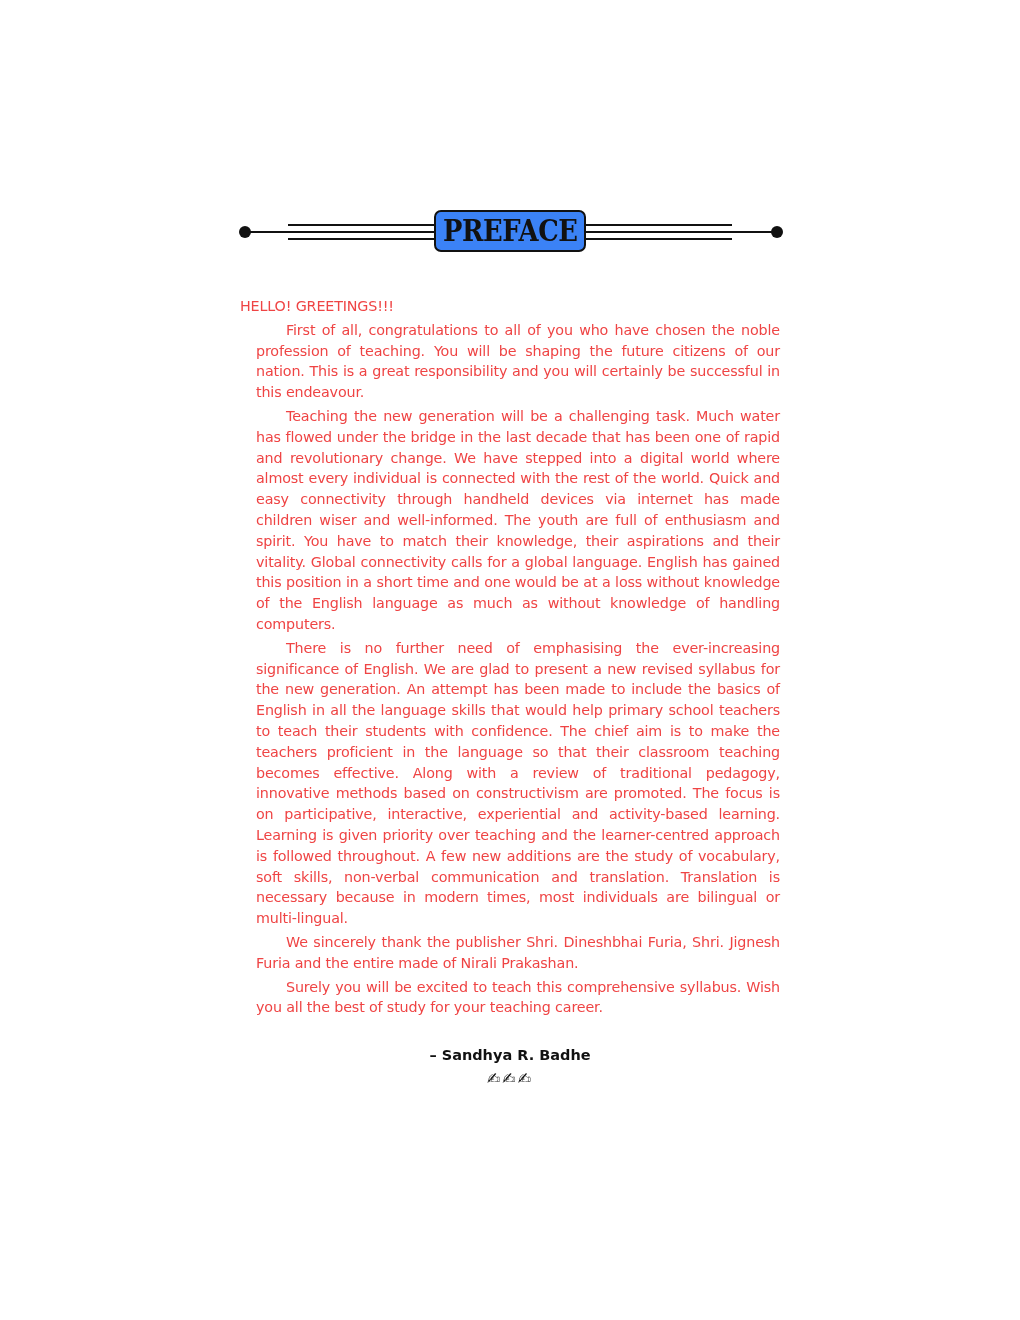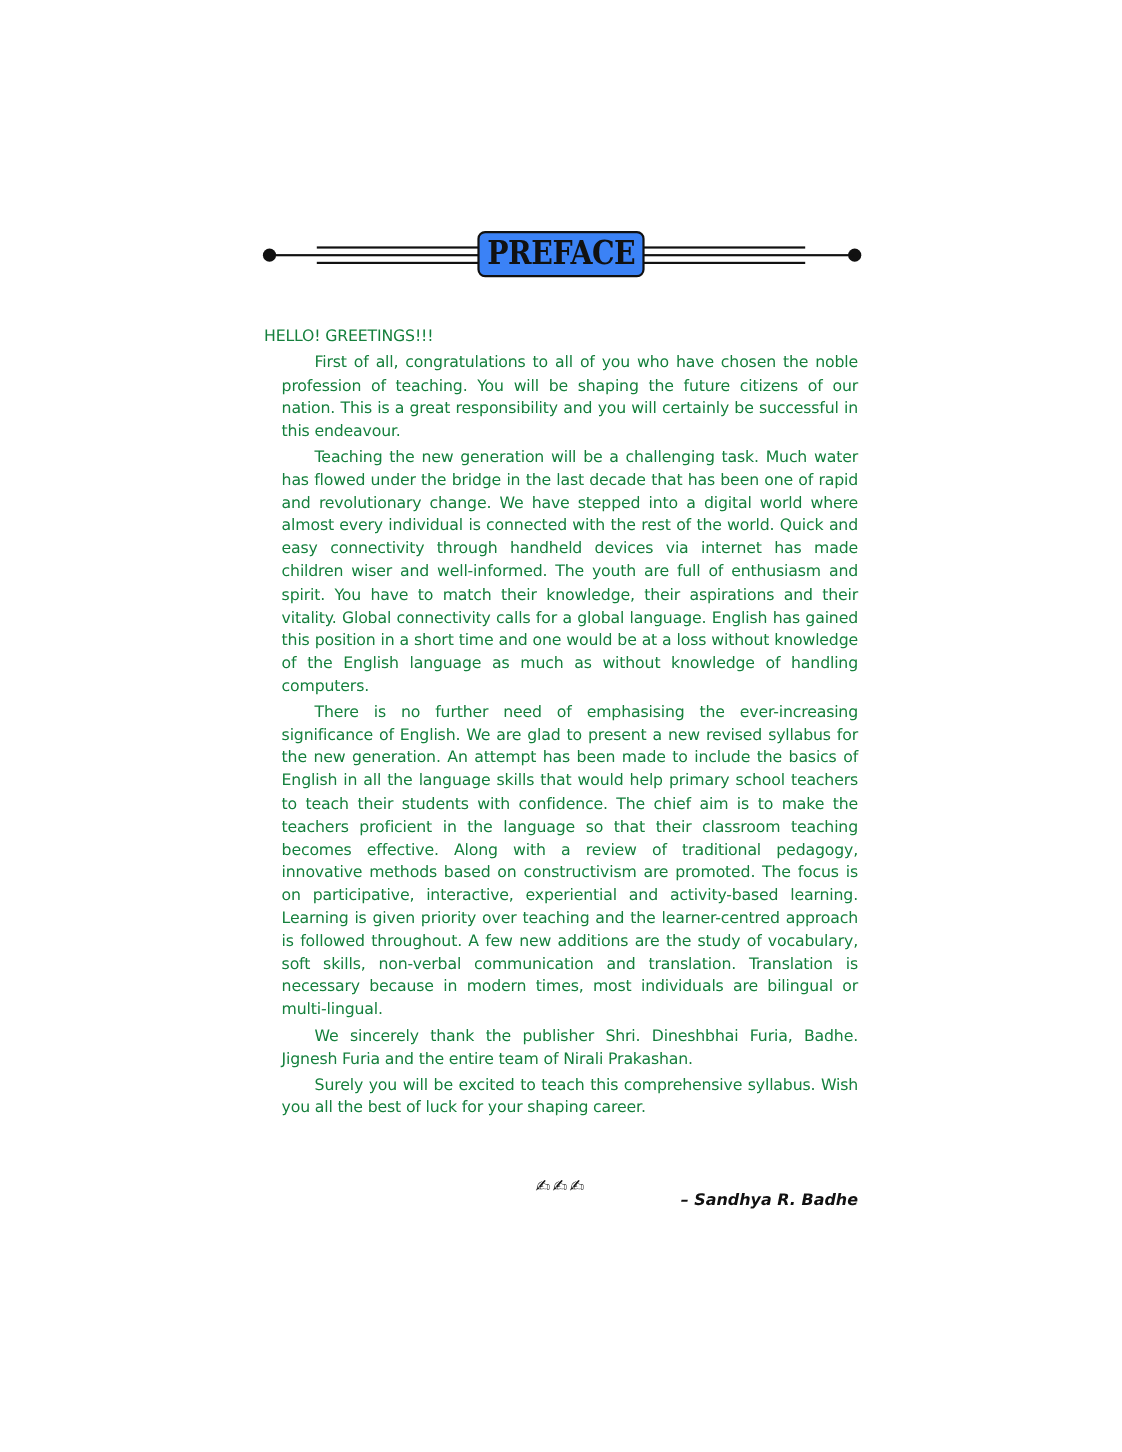--- a/index.html
+++ b/index.html
@@ -14,27 +14,27 @@
     border: 2.5px solid #111; border-radius: 7px; box-sizing: border-box;
     background: #3b82f6; display: flex; align-items: center; justify-content: center;
   }
   .title-text {
     font-family: "DejaVu Serif", serif; font-weight: bold; font-size: 30px;
     letter-spacing: -0.5px; transform: scaleX(0.86); color: #111; line-height: 1;
   }
   .body-text {
     position: absolute; left: 240px; top: 296px; width: 540px;
     font-family: "DejaVu Sans", sans-serif; font-size: 14.3px; line-height: 20.8px;
-    color: #15803d; text-align: justify; letter-spacing: -0.15px;
+    color: #ef4444; text-align: justify; letter-spacing: -0.15px;
   }
   .greeting { margin: 0 0 3px 0; text-align: left; }
   .para { margin: 0 0 3px 16px; text-indent: 30px; }
   .signature {
-    position: absolute; left: 240px; top: 1083px; width: 540px; text-align: right;
-    font-family: "DejaVu Sans", sans-serif; font-weight: bold; font-size: 14.5px; color: #111; font-style: italic;
+    position: absolute; left: 240px; top: 1047px; width: 540px; text-align: center;
+    font-family: "DejaVu Sans", sans-serif; font-weight: bold; font-size: 14.5px; color: #111;
   }
   .ornament {
     position: absolute; left: 440px; top: 1069px; width: 140px; text-align: center;
     font-family: "DejaVu Sans", sans-serif; font-size: 16px; color: #111; letter-spacing: 2px;
   }
 </style>
 </head>
 <body>
 
 <div class="banner">
@@ -51,18 +51,18 @@
   <div class="title-box">
     <span class="title-text">PREFACE</span>
   </div>
 </div>
 
 <div class="body-text">
   <p class="greeting">HELLO! GREETINGS!!!</p>
   <p class="para">First of all, congratulations to all of you who have chosen the noble profession of teaching. You will be shaping the future citizens of our nation. This is a great responsibility and you will certainly be successful in this endeavour.</p>
   <p class="para">Teaching the new generation will be a challenging task. Much water has flowed under the bridge in the last decade that has been one of rapid and revolutionary change. We have stepped into a digital world where almost every individual is connected with the rest of the world. Quick and easy connectivity through handheld devices via internet has made children wiser and well-informed. The youth are full of enthusiasm and spirit. You have to match their knowledge, their aspirations and their vitality. Global connectivity calls for a global language. English has gained this position in a short time and one would be at a loss without knowledge of the English language as much as without knowledge of handling computers.</p>
   <p class="para">There is no further need of emphasising the ever-increasing significance of English. We are glad to present a new revised syllabus for the new generation. An attempt has been made to include the basics of English in all the language skills that would help primary school teachers to teach their students with confidence. The chief aim is to make the teachers proficient in the language so that their classroom teaching becomes effective. Along with a review of traditional pedagogy, innovative methods based on constructivism are promoted. The focus is on participative, interactive, experiential and activity-based learning. Learning is given priority over teaching and the learner-centred approach is followed throughout. A few new additions are the study of vocabulary, soft skills, non-verbal communication and translation. Translation is necessary because in modern times, most individuals are bilingual or multi-lingual.</p>
-  <p class="para">We sincerely thank the publisher Shri. Dineshbhai Furia, Badhe. Jignesh Furia and the entire team of Nirali Prakashan.</p>
-  <p class="para">Surely you will be excited to teach this comprehensive syllabus. Wish you all the best of luck for your shaping career.</p>
+  <p class="para">We sincerely thank the publisher Shri. Dineshbhai Furia, Shri. Jignesh Furia and the entire made of Nirali Prakashan.</p>
+  <p class="para">Surely you will be excited to teach this comprehensive syllabus. Wish you all the best of study for your teaching career.</p>
 </div>
 
 <div class="signature">– Sandhya R. Badhe</div>
 <div class="ornament">✍✍✍</div>
 
 </body></html>

